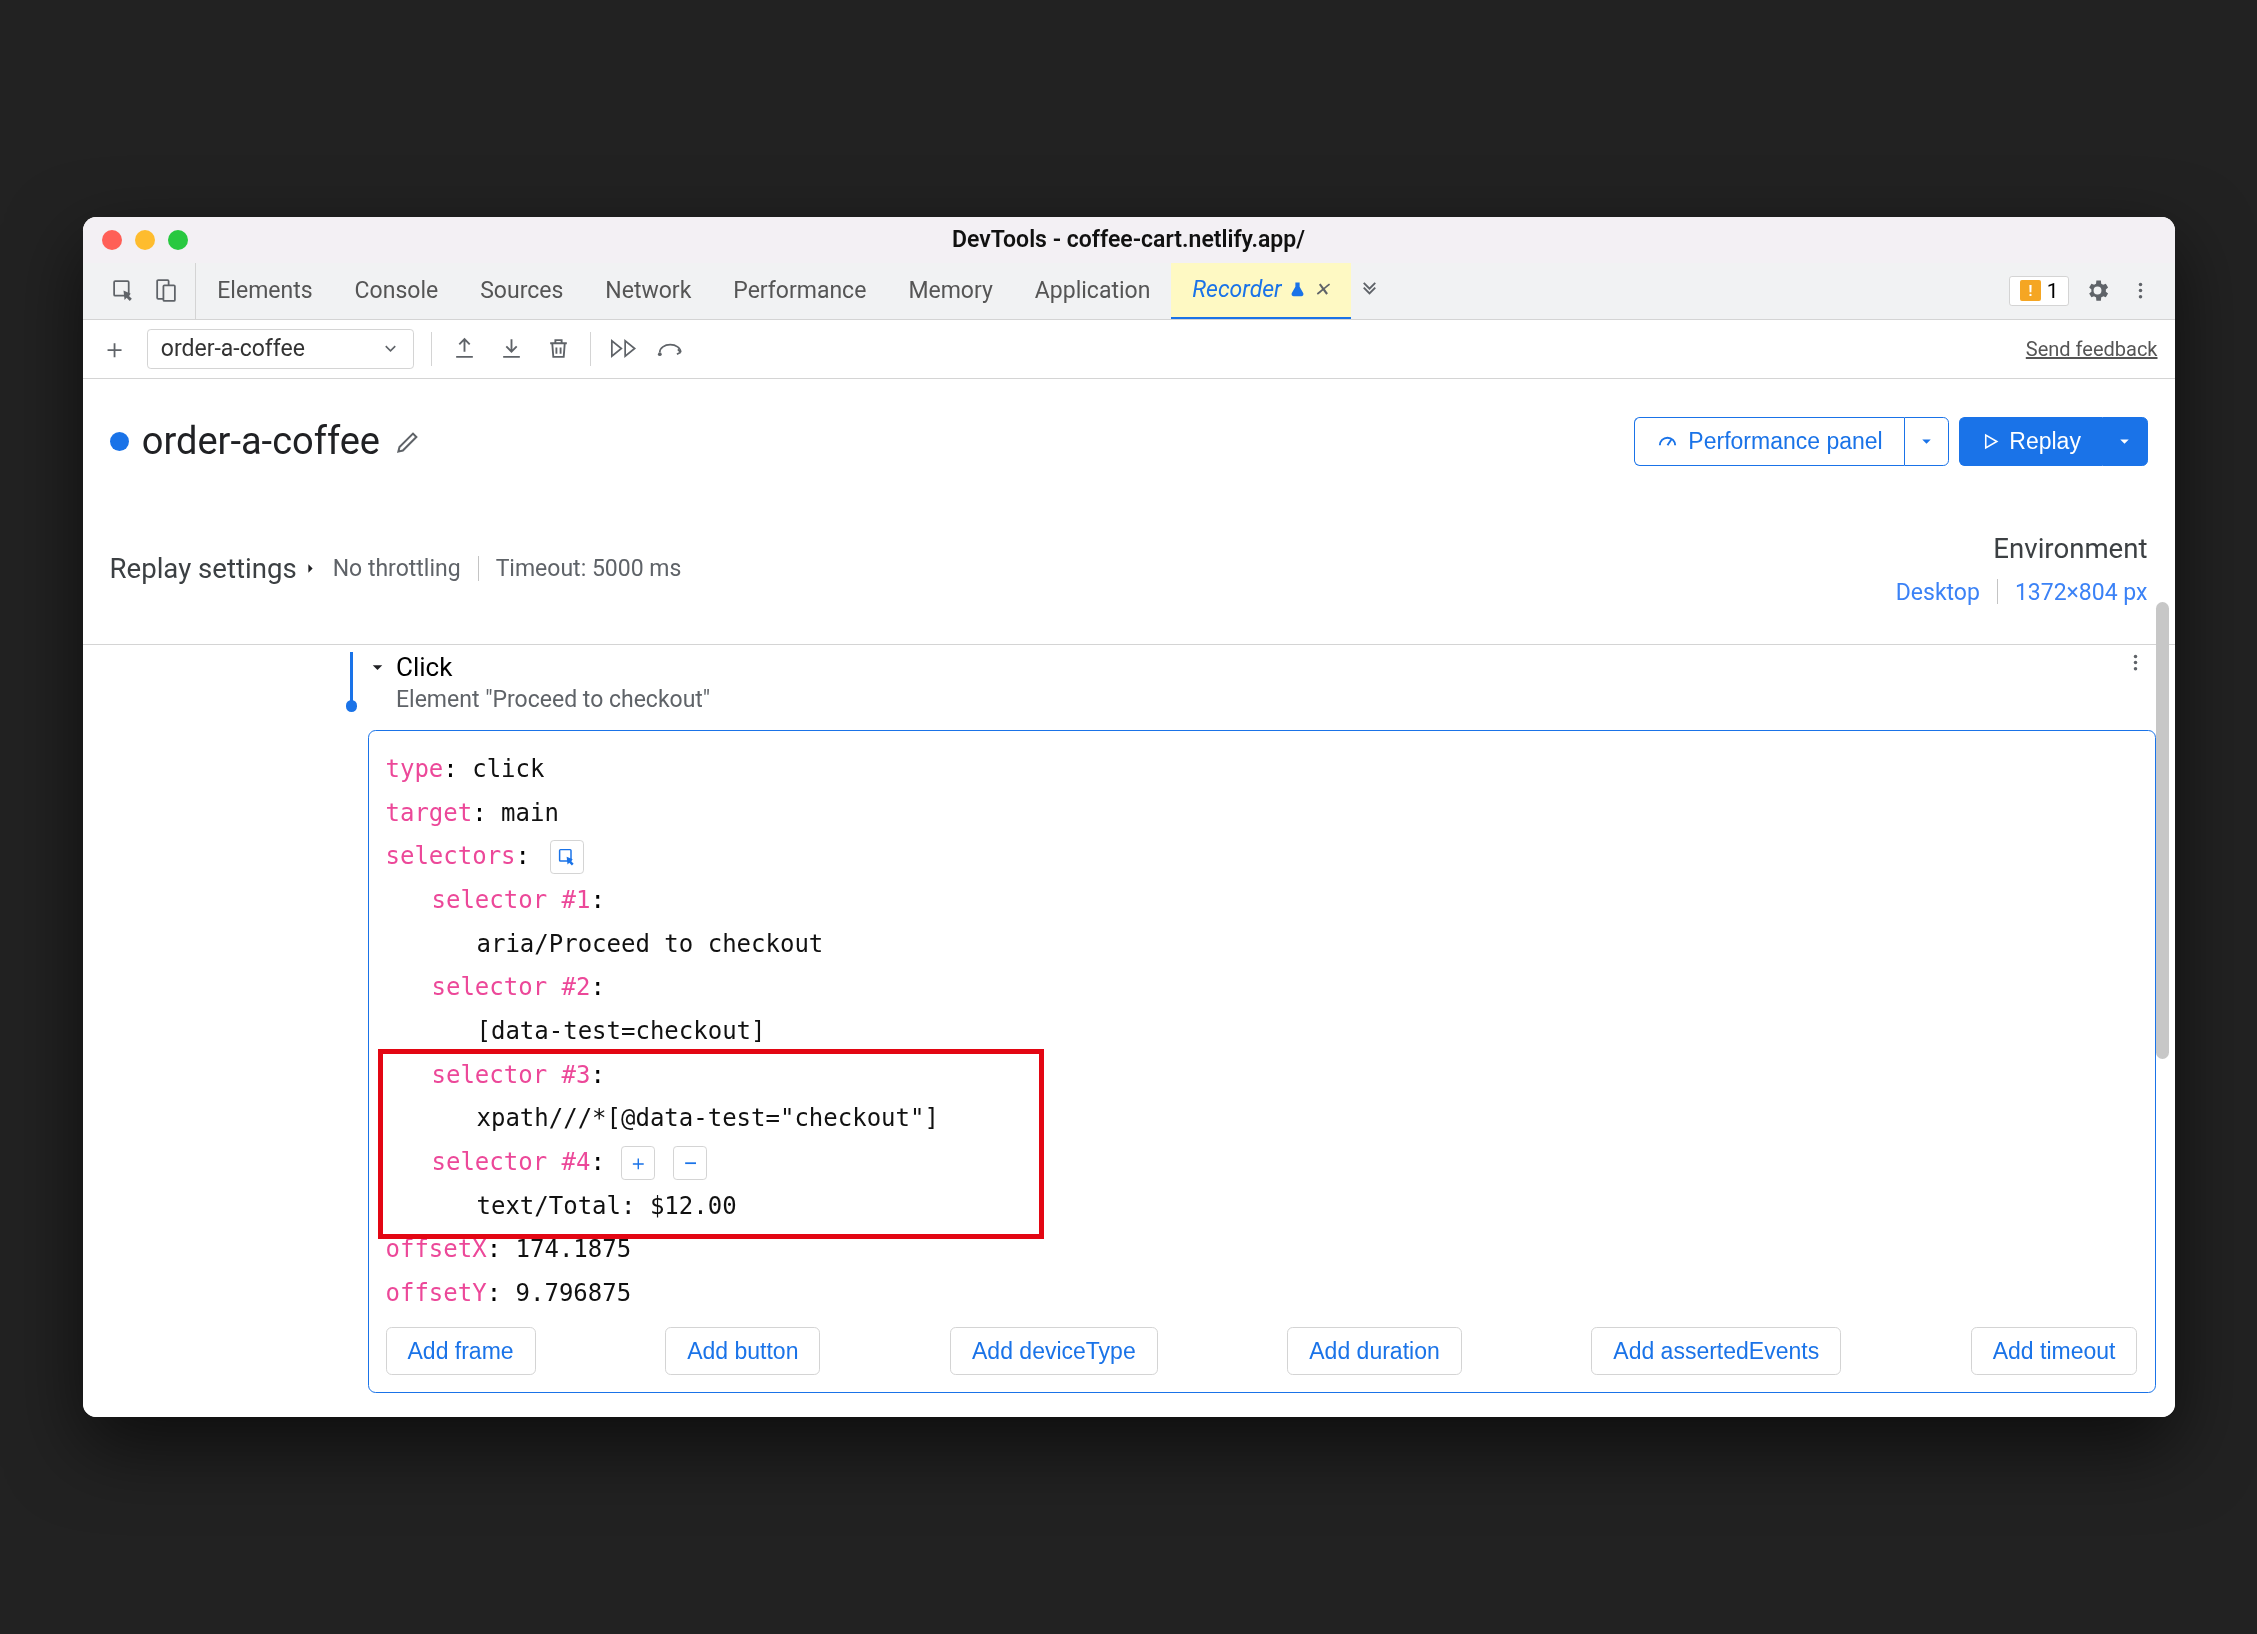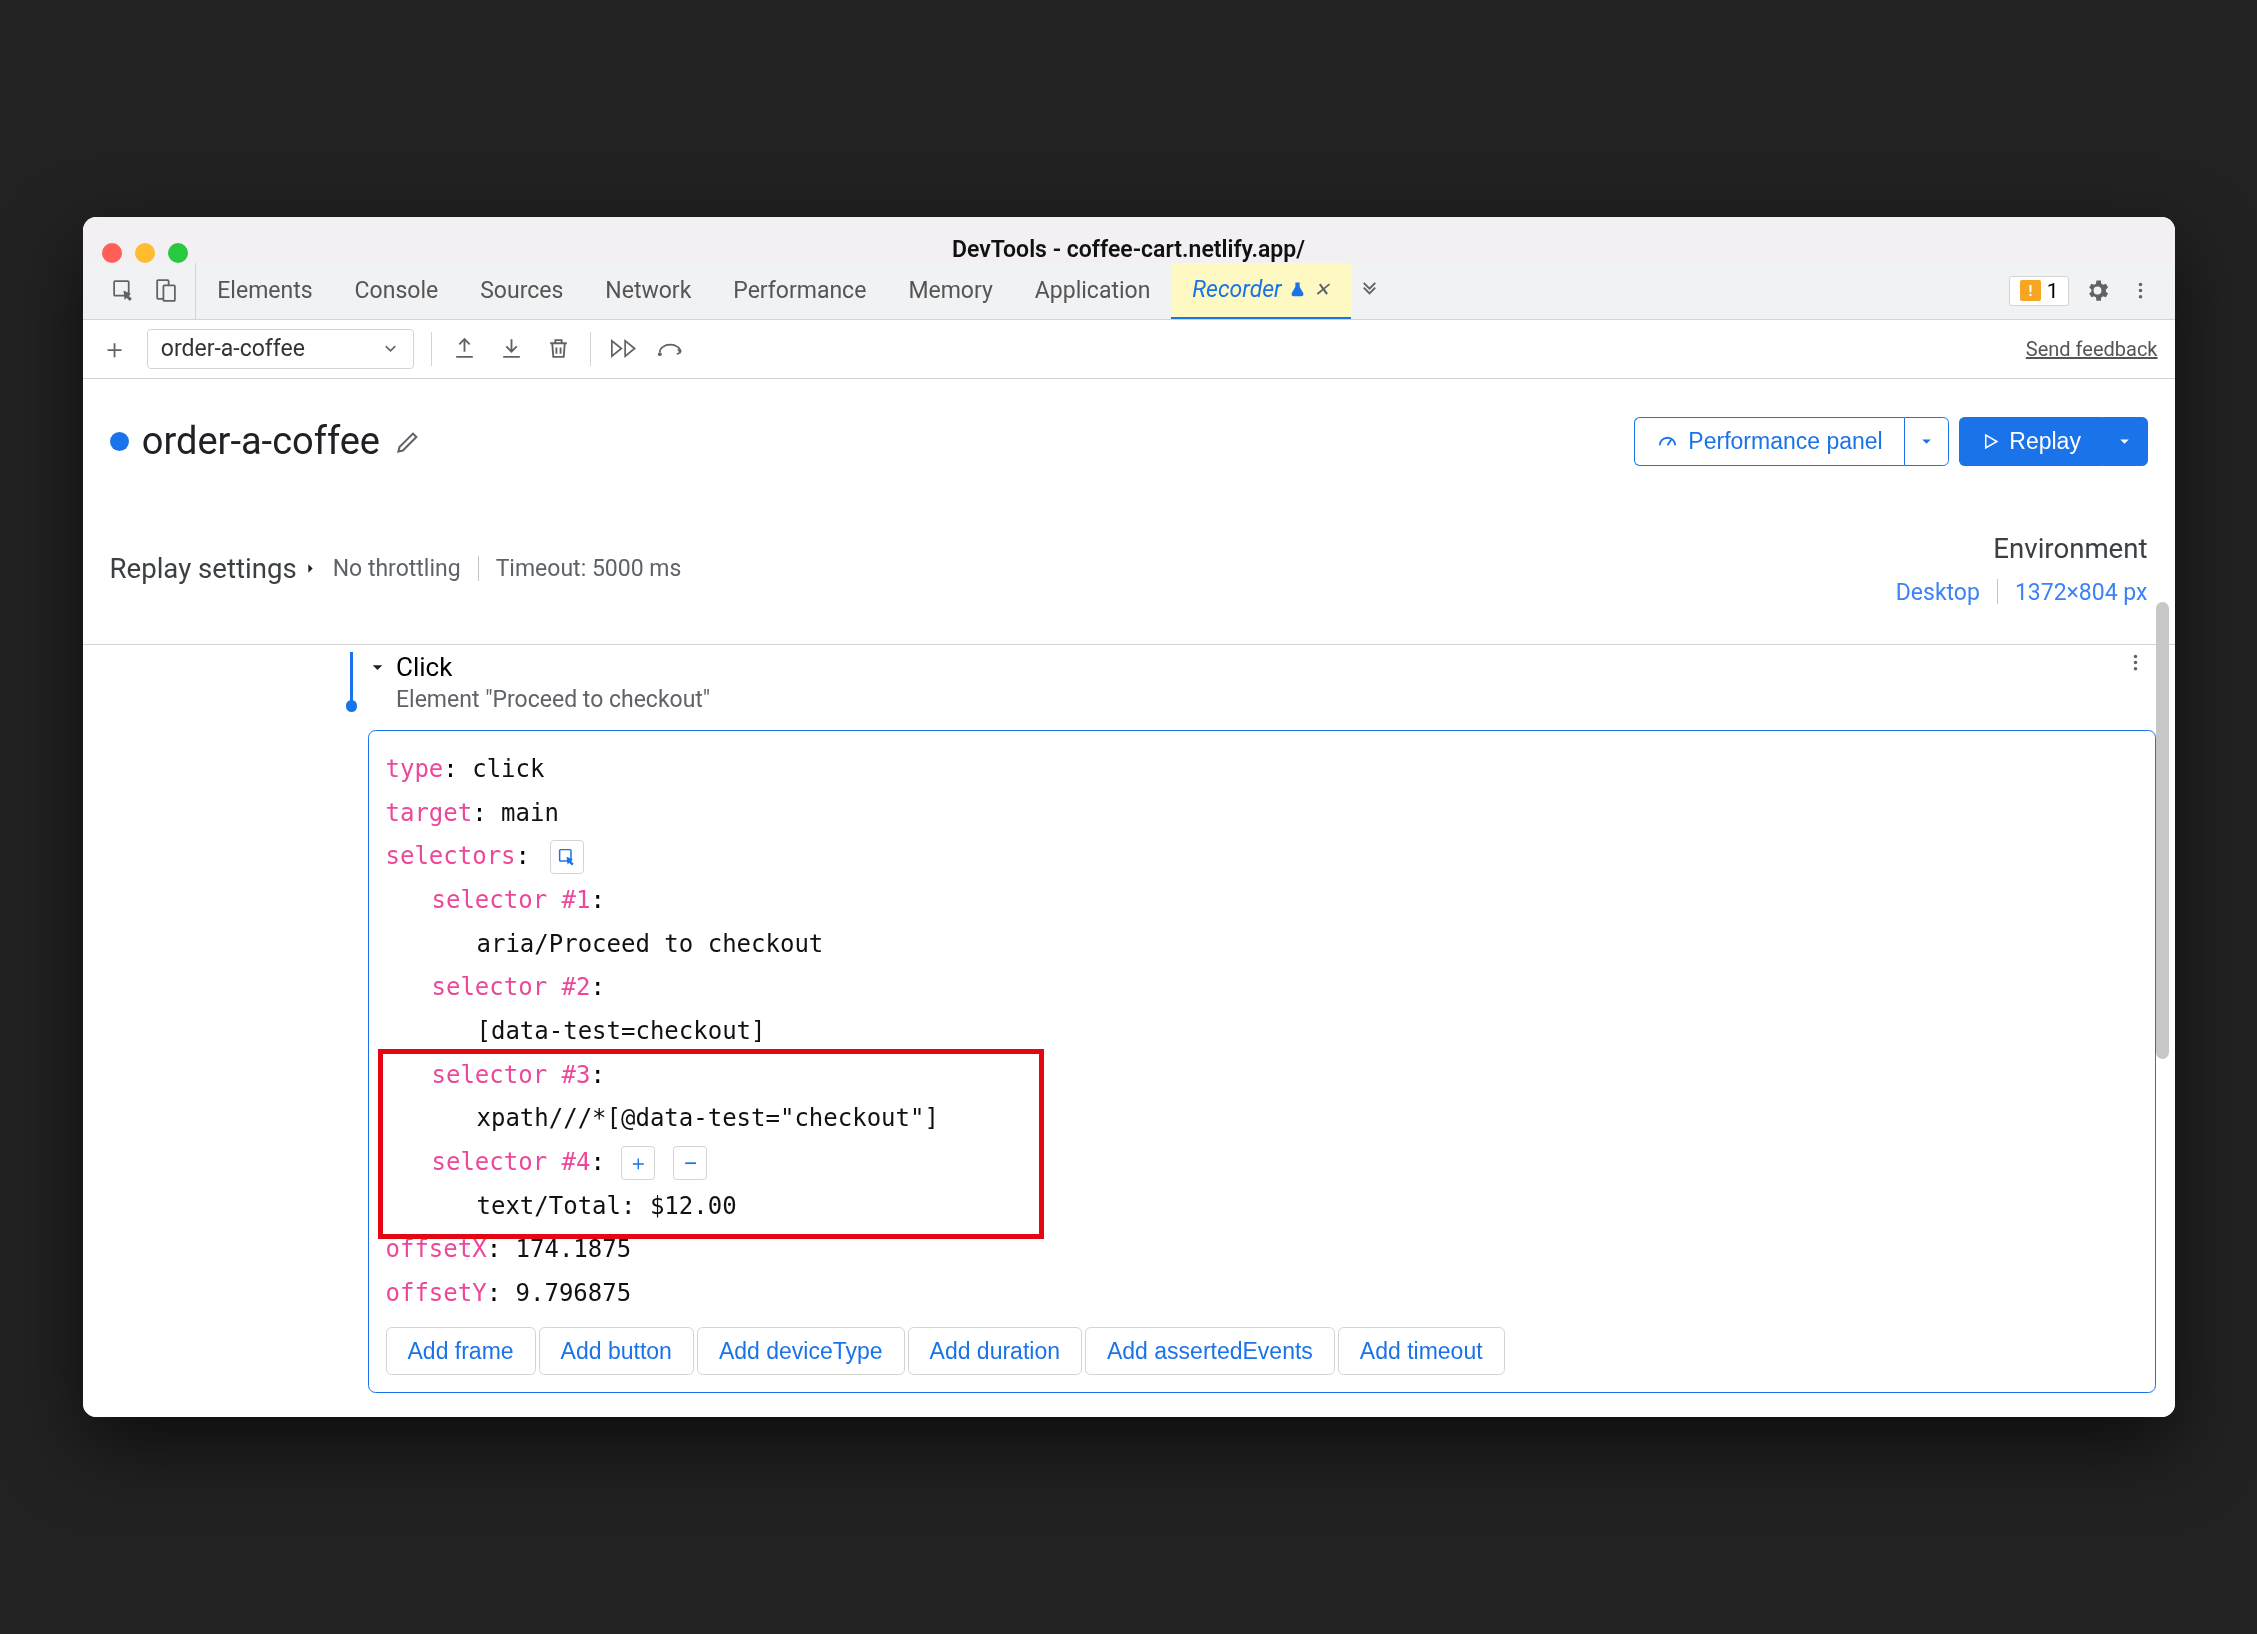--- a/index.html
+++ b/index.html
@@ -16,21 +16,21 @@
   width: 96%;
   max-width: 2092px;
   background: #fff;
   border-radius: 13.3px;
   overflow: hidden;
   box-shadow: 0 28.5px 76px rgba(0,0,0,0.6);
   position: relative;
 }
 .titlebar {
   display: flex;
-  align-items: flex-end;
+  align-items: center;
   justify-content: center;
   height: 46px;
   background: #f3f0f4;
   position: relative;
 }
 .traffic-lights {
   position: absolute;
   left: 19px;
   display: flex;
   gap: 13.3px;
@@ -246,21 +246,21 @@
   align-items:center;
   justify-content:center;
   width: 34px;
   height: 34px;
   border: 1px solid #d4d4d4;
   border-radius:3.8px;
   margin-left: 5.7px;
   vertical-align: middle;
   background:#fff;
 }
-.chip-row { display:flex; flex-wrap:wrap; gap:3px; margin-top:11.4px;}
+.chip-row { display:flex; flex-wrap:wrap; gap:3px; margin-top:11.4px;justify-content:space-between;}
 .chip {
   border: 1px solid #d4d4d4;
   border-radius:5.7px;
   padding: 9.5px 21px;
   color:#1a73e8;
   font-size:23px;
   font-family: -apple-system, BlinkMacSystemFont, sans-serif;
   cursor:pointer;
   background:#fff;
 }

